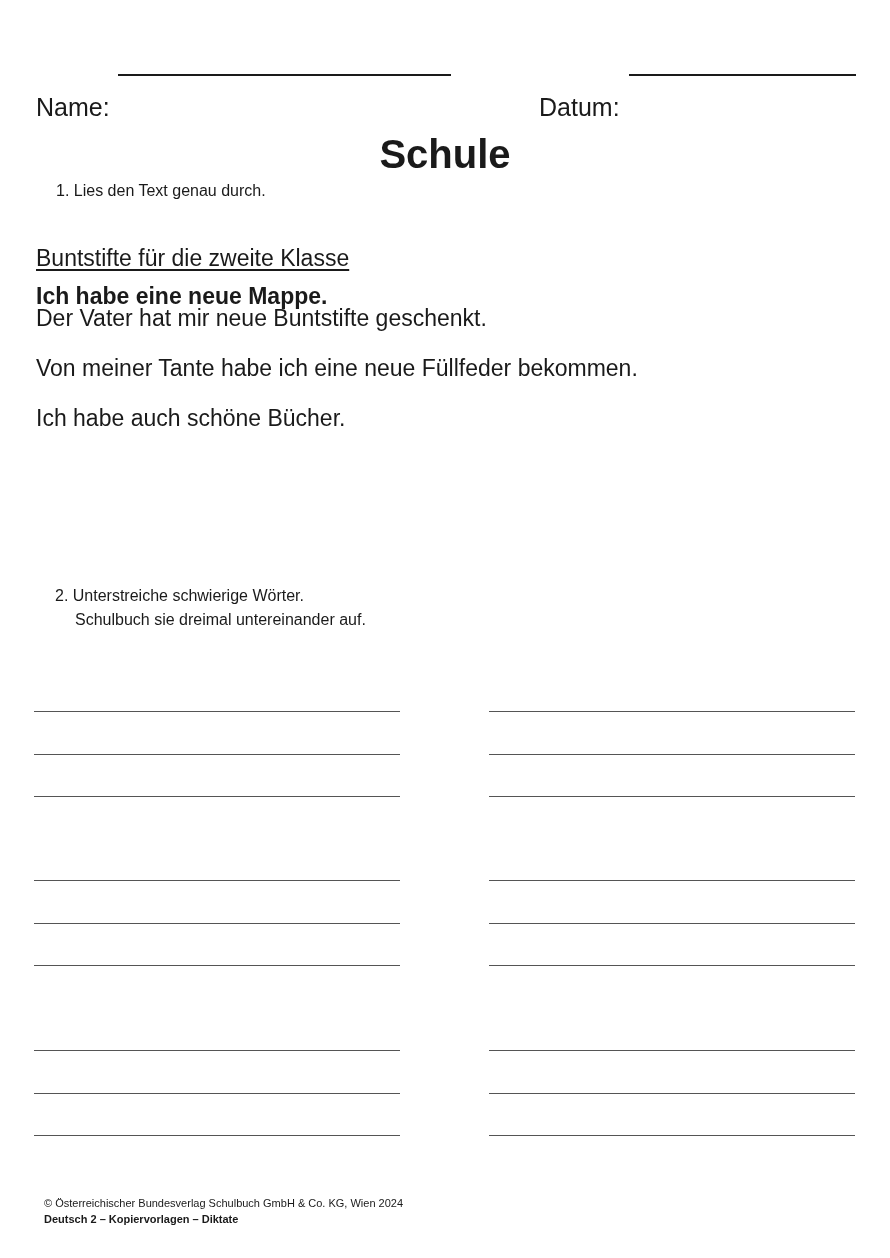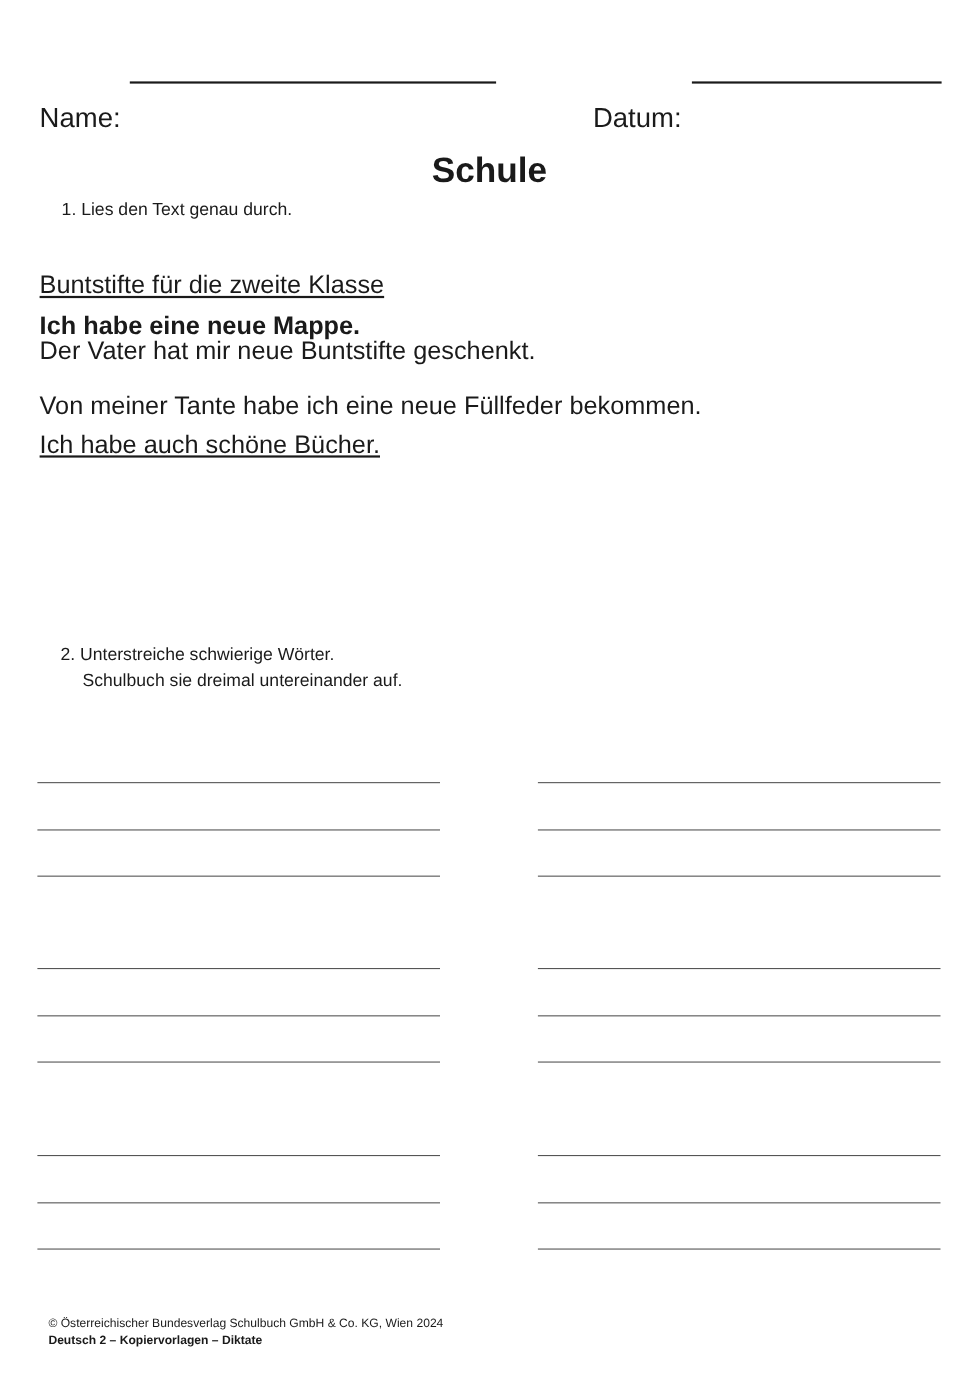--- a/index.html
+++ b/index.html
@@ -1,21 +1,21 @@
 <!DOCTYPE html>
 <html><head>
 <meta charset="utf-8">
 <style>
   html, body { margin:0; padding:0; background:#ffffff; }
   body { width:890px; height:1258px; position:relative; overflow:hidden;
          font-family: "Liberation Sans", sans-serif; color:#1a1a1a; }
   .abs { position:absolute; }
   .hdr-label { font-size:25px; top:48px; line-height:30px;margin-top:44px; }
   .hdr-line { height:0; border-top:2px solid #1a1a1a; }
-  .title { top:134px; left:0; width:890px; text-align:center; font-size:32px; font-weight:bold; line-height:40px; }
+  .title { top:134px; left:0; width:890px; text-align:center; font-size:40px; font-weight:bold; line-height:40px; }
   .instr { font-size:16px; line-height:20px;margin-left:20px; }
   .story { left:36px; font-size:23px; line-height:36px; }
   .story-title { text-decoration:underline; text-underline-offset:3px; }
   .wline { height:0; border-top:1.5px solid #555; width:366px; }
   .footer { left:44px; font-size:11px; line-height:16px; }
   .bold { font-weight:bold; }
 </style>
 </head>
 <body>
 
@@ -25,21 +25,21 @@
 <div class="abs hdr-line" style="left:629px; top:74px; width:227px;"></div>
 
 <div class="abs title">Schule</div>
 
 <div class="abs instr" style="left:36px; top:181px;">1. Lies den Text genau durch.</div>
 
 <div class="abs story story-title" style="top:240px;">Buntstifte für die zweite Klasse</div>
 <div class="abs story" style="top:278px;font-weight:bold;">Ich habe eine neue Mappe.</div>
 <div class="abs story" style="top:300px;">Der Vater hat mir neue Buntstifte  geschenkt.</div>
 <div class="abs story" style="top:350px;">Von meiner Tante habe ich eine neue Füllfeder bekommen.</div>
-<div class="abs story" style="top:386px;text-decoration:underline;">Ich habe auch schöne Bücher.</div>
+<div class="abs story" style="top:400px;">Ich habe auch schöne Bücher.</div>
 
 <div class="abs instr" style="left:35px; top:586px;">2. Unterstreiche schwierige Wörter.</div>
 <div class="abs instr" style="left:55px; top:610px;">Schulbuch sie dreimal untereinander auf.</div>
 
 <div id="lines">
     <div class="abs wline" style="left: 34px; top: 711px;"></div>
     <div class="abs wline" style="left: 489px; top: 711px;"></div>
     <div class="abs wline" style="left: 34px; top: 754px;"></div>
     <div class="abs wline" style="left: 489px; top: 754px;"></div>
     <div class="abs wline" style="left: 34px; top: 796px;"></div>

